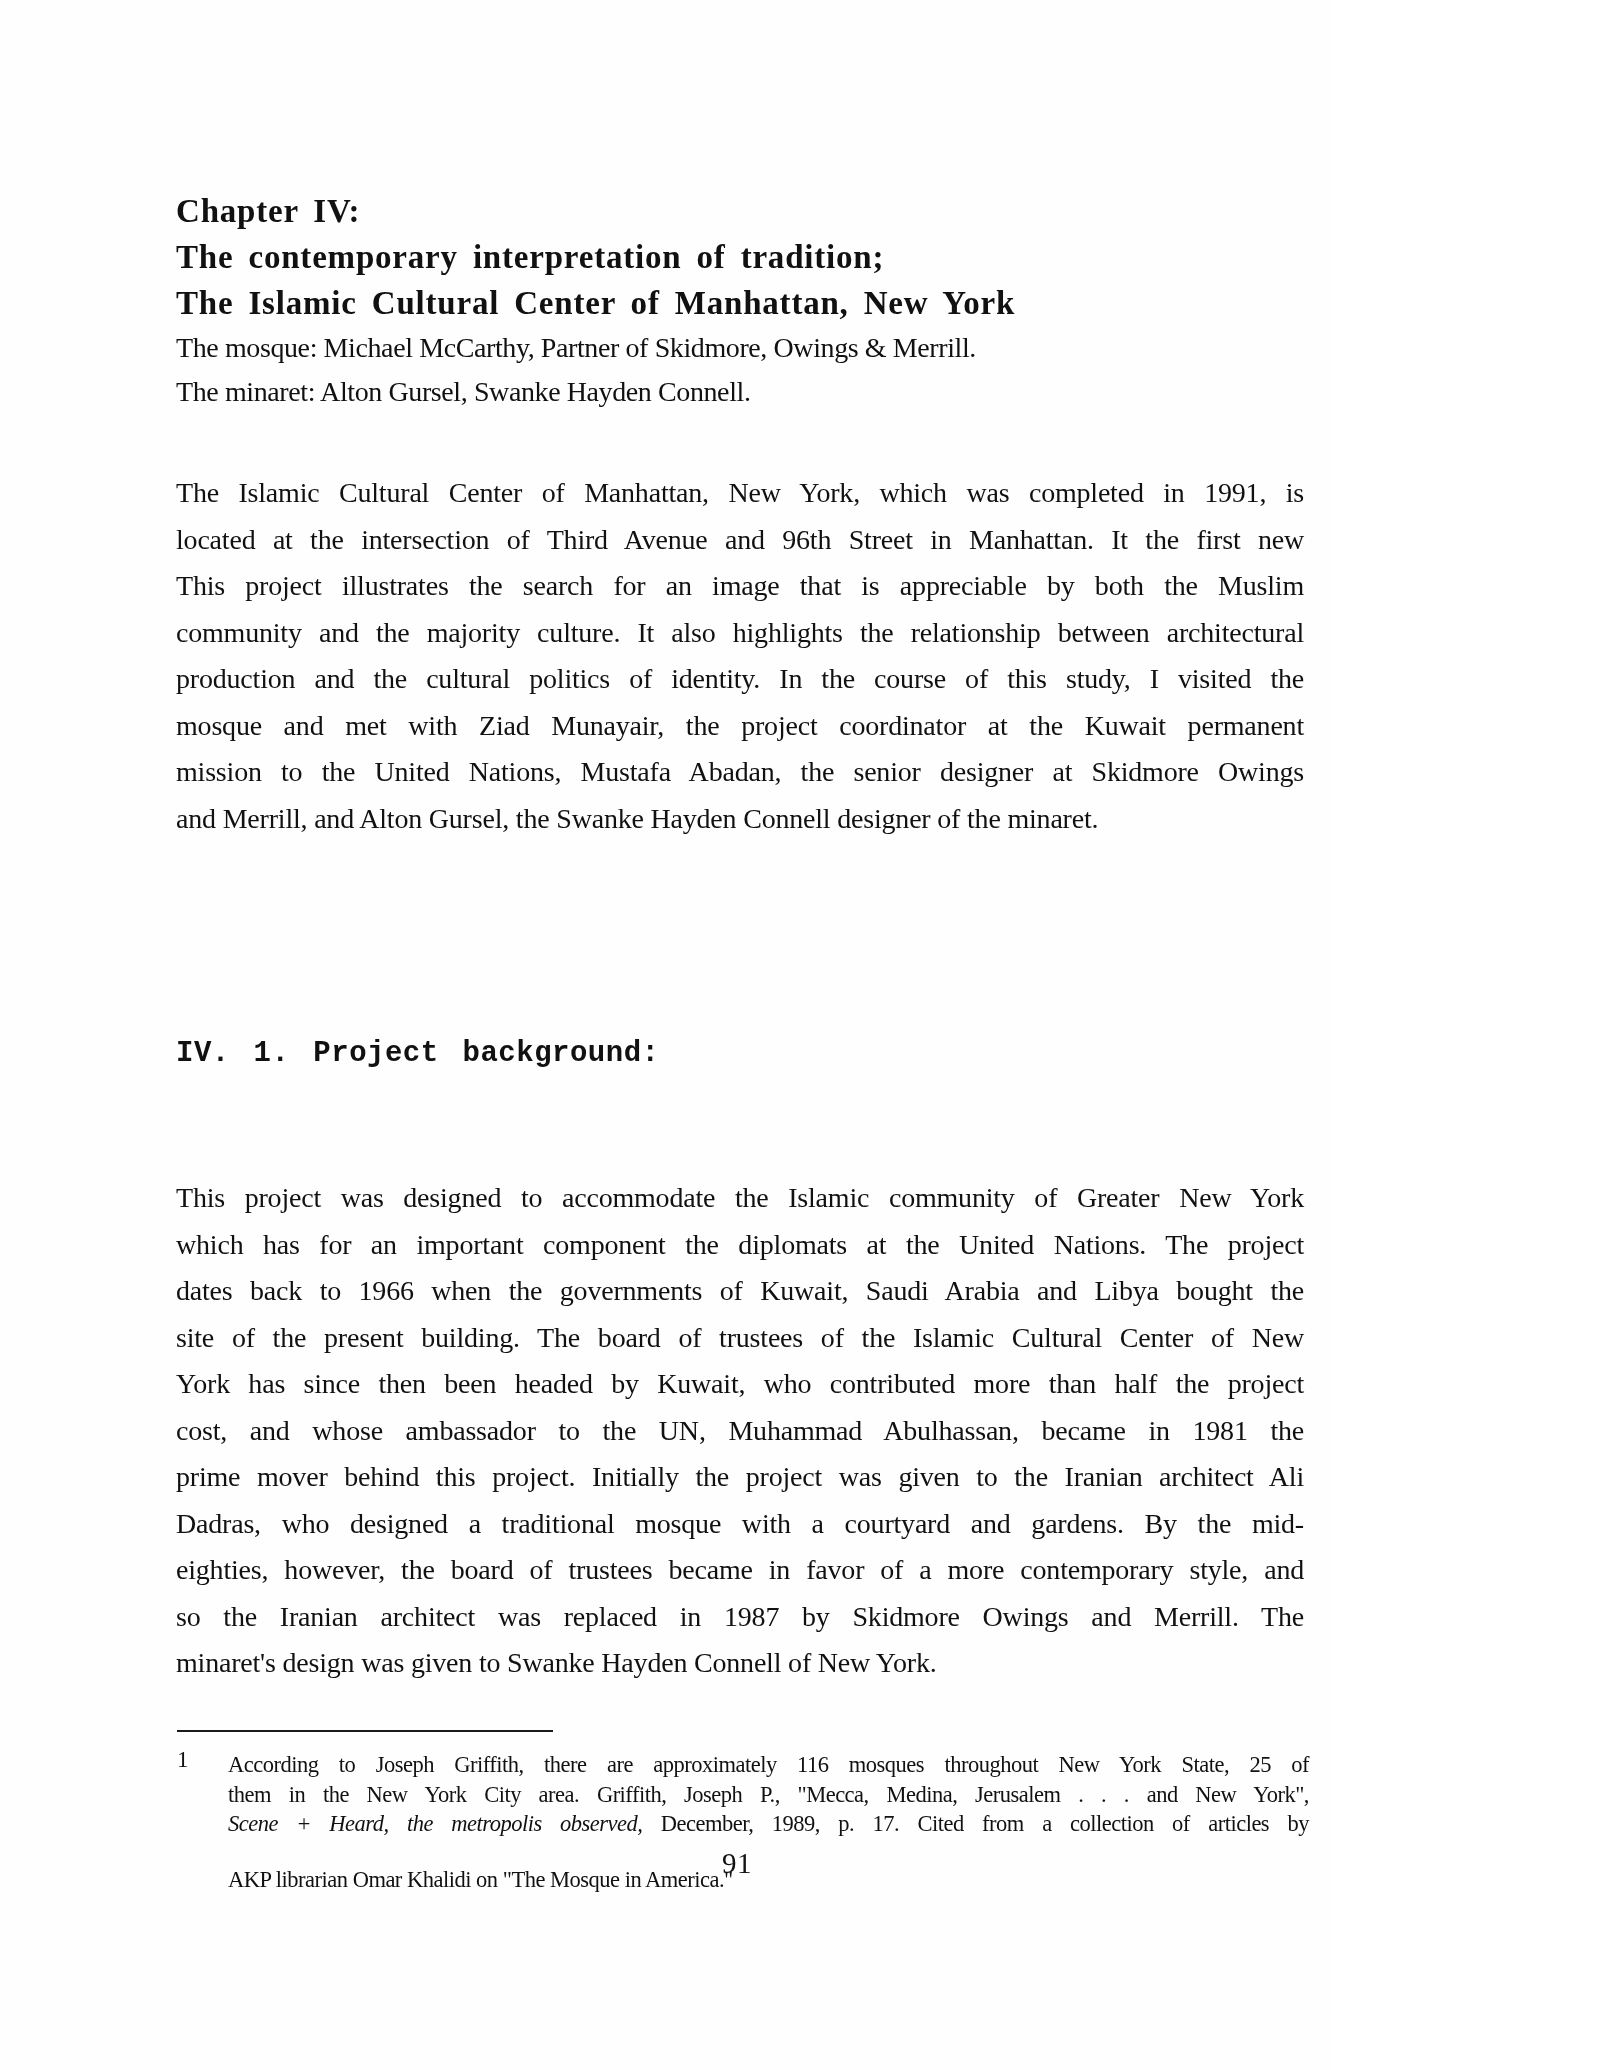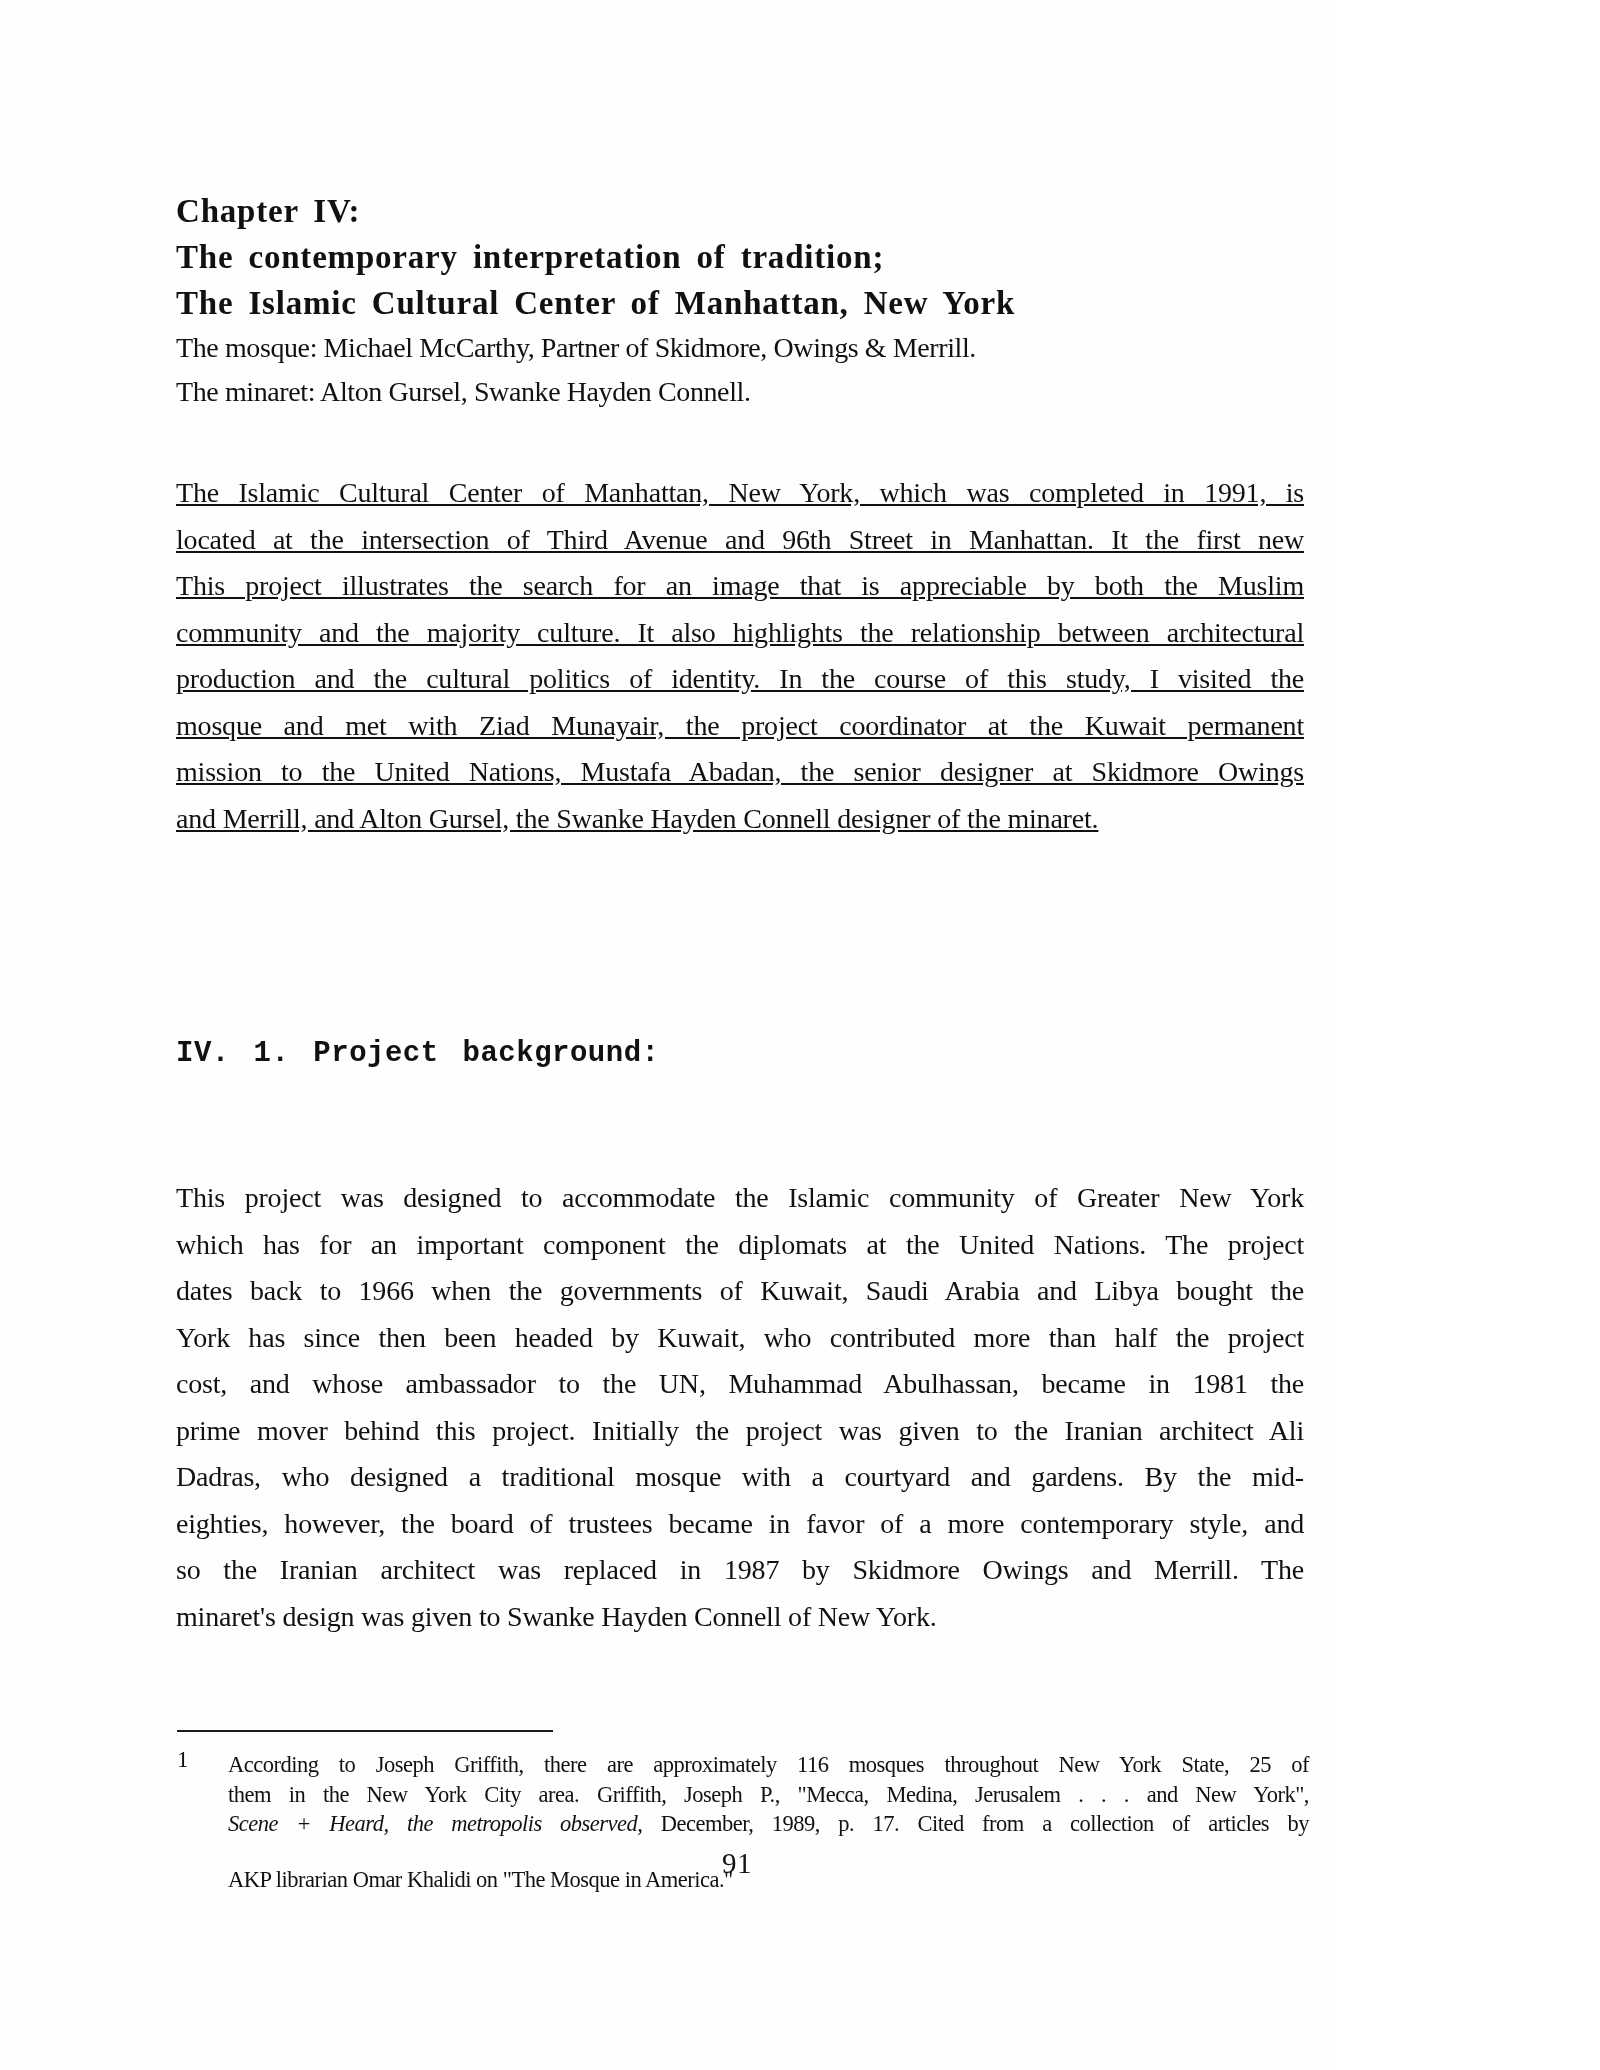--- a/index.html
+++ b/index.html
@@ -58,21 +58,21 @@
       height: 46.5px;
     }
     .para .line.last {
       text-align-last: left;
     }
     .para sup {
       font-size: 18px;
       vertical-align: 12px;
       line-height: 0;
     }
-    .p1 { top: 470px; text-decoration: underline; }
+    .p1 { top: 470px; }
     .p2 { top: 1128px; margin-top: 47px; }
     .section-heading {
       position: absolute;
       left: 176px;
       top: 1034px;
       font-weight: bold;
       font-size: 29px;
       line-height: 40px;
       letter-spacing: 0.5px;
       word-spacing: 6px;
@@ -152,20 +152,21 @@
     <span class="line">mission to the United Nations, Mustafa Abadan, the senior designer at Skidmore Owings</span>
     <span class="line last">and Merrill, and Alton Gursel, the Swanke Hayden Connell designer of the minaret.</span>
   </div>
 
   <div class="section-heading">IV. 1. Project background:</div>
 
   <div class="para p2">
     <span class="line">This project was designed to accommodate the Islamic community of  Greater New York</span>
     <span class="line">which has for an important component the diplomats at the United Nations. The project</span>
     <span class="line">dates back to 1966 when the governments of Kuwait, Saudi Arabia and Libya bought the</span>
+    <span class="line">site of the present building.  The board of trustees of the Islamic Cultural Center of New</span>
     <span class="line">York has since then been headed by Kuwait, who contributed more than half the project</span>
     <span class="line">cost, and whose ambassador to the UN, Muhammad Abulhassan, became in 1981 the</span>
     <span class="line">prime mover behind this project. Initially the project was given to the Iranian architect Ali</span>
     <span class="line">Dadras, who designed a traditional mosque with a courtyard and gardens. By the mid-</span>
     <span class="line">eighties, however, the board of trustees became in favor of a more contemporary style, and</span>
     <span class="line">so the Iranian architect was replaced in 1987 by Skidmore Owings and Merrill. The</span>
     <span class="line last">minaret's design was given to Swanke Hayden Connell of New York.</span>
   </div>
 
   <div class="footnote-rule"></div>

